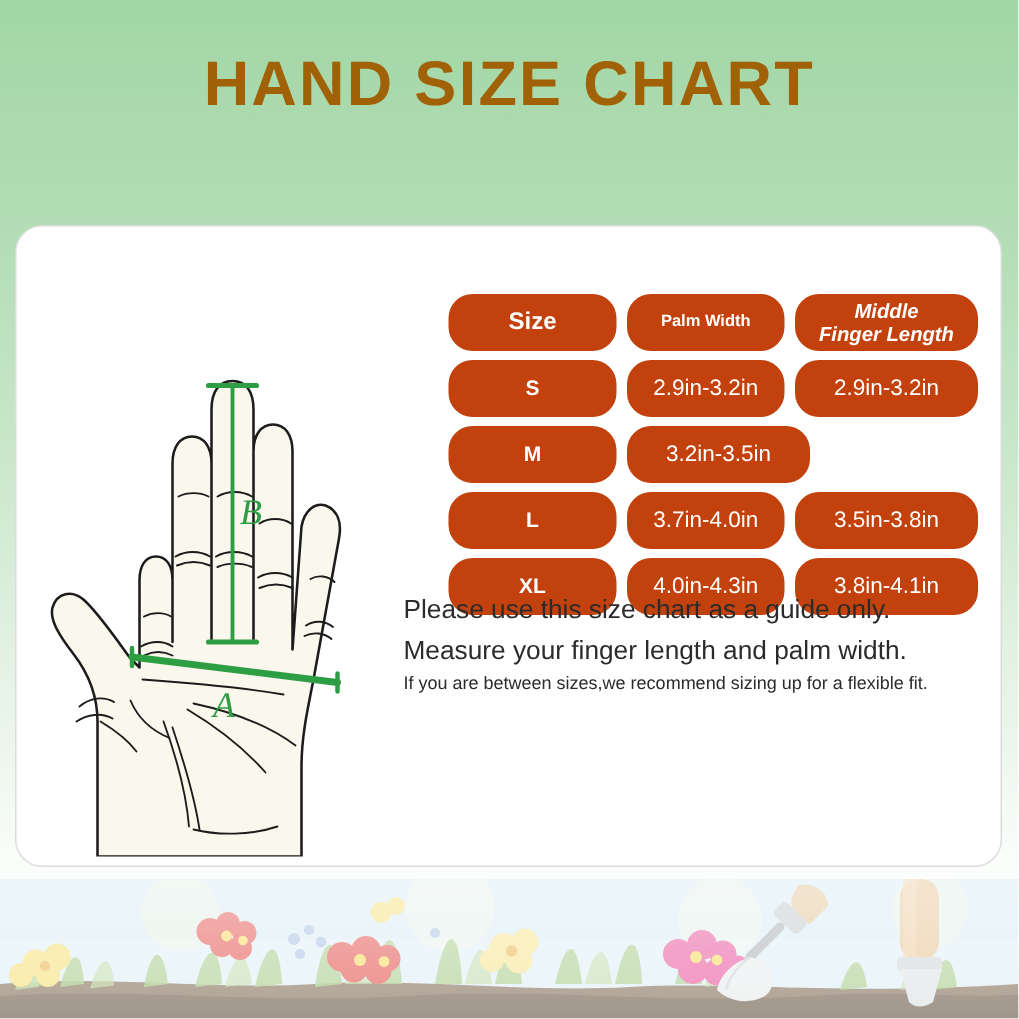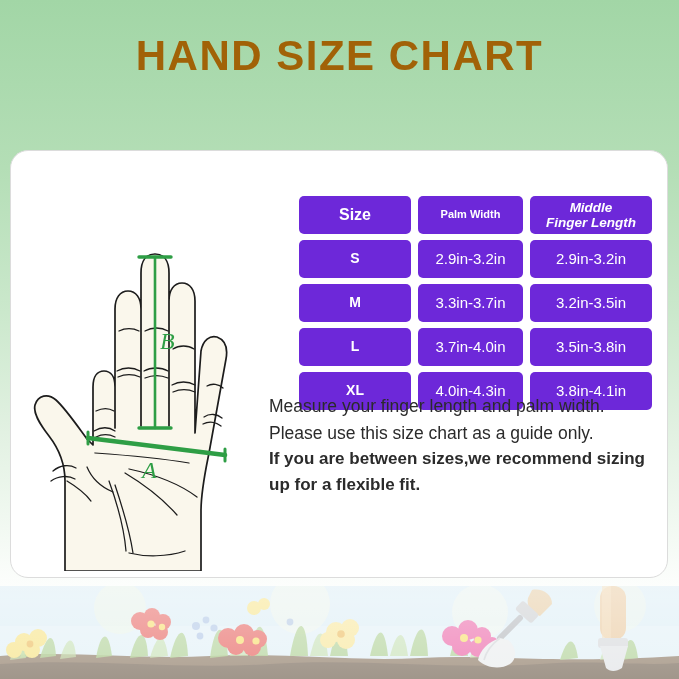--- a/index.html
+++ b/index.html
@@ -33,42 +33,42 @@
   .hand-wrap{
     position:absolute;left:18px;top:30px;width:265px;height:390px;
   }
   .hand-wrap svg{display:block;width:265px;height:390px;}
   
   .table{
     position:absolute;left:288px;top:45px;width:358px;
   }
   .trow{display:flex;gap:7px;margin-bottom:6px;}
   .cell{
-    background:#6d28d9;color:#ffffff;border-radius:5px;
+    background:#c2410c;color:#ffffff;border-radius:16px;
     display:flex;align-items:center;justify-content:center;
     height:38px;box-sizing:border-box;
     font-size:14px;line-height:1.08;text-align:center;
     padding:14px 4px;
   }
   .c-size{width:112px;}
   .c-palm{width:105px;}
   .c-mid{width:122px;}
   .trow.head .cell{font-weight:bold;font-size:11px;}
   .trow.head .c-size{font-size:16px;}
   .trow.head .c-mid{font-size:13.5px;line-height:1.12;}
   .trow.head .c-mid span{display:block;font-style:italic;}
   .trow.body .c-size{font-weight:bold;font-size:14px;}
   .trow.body .c-palm,.trow.body .c-mid{font-size:15px;}
   
   .notes{
     position:absolute;left:258px;top:242px;width:390px;
     color:#2b2b2b;
   }
   .note-l{font-size:17.5px;line-height:1.52;white-space:nowrap;}
-  .note-l.small{font-size:17px;line-height:1.5;white-space:normal;font-weight:bold;}
+  .note-l.small{font-size:12px;line-height:1.5;white-space:normal;}
   
   .garden{
     position:absolute;left:0;top:586px;width:679px;height:93px;overflow:hidden;
     background:linear-gradient(180deg,#d7ecf6 0%,#e3f0ef 30%,#eceee3 55%,#ddd2c3 72%,#9b8162 88%,#6d573e 100%);
     opacity:.62;
   }
   .garden svg{display:block;width:679px;height:93px;}
   .garden-fade{
     position:absolute;left:0;top:586px;width:679px;height:93px;
     background:linear-gradient(180deg,rgba(255,255,255,.42) 0%,rgba(255,255,255,.30) 40%,rgba(255,255,255,.12) 100%);
@@ -163,40 +163,39 @@
       </div>
 
       <div class="trow body">
         <div class="cell c-size">S</div>
         <div class="cell c-palm">2.9in-3.2in</div>
         <div class="cell c-mid">2.9in-3.2in</div>
       </div>
 
       <div class="trow body">
         <div class="cell c-size">M</div>
-        <div class="cell c-palm">3.3in-3.7in</div>
         <div class="cell c-mid">3.2in-3.5in</div>
       </div>
 
       <div class="trow body">
         <div class="cell c-size">L</div>
         <div class="cell c-palm">3.7in-4.0in</div>
         <div class="cell c-mid">3.5in-3.8in</div>
       </div>
 
       <div class="trow body">
         <div class="cell c-size">XL</div>
         <div class="cell c-palm">4.0in-4.3in</div>
         <div class="cell c-mid">3.8in-4.1in</div>
       </div>
     </div>
 
     <div class="notes">
+      <div class="note-l">Please use this size chart as a guide only.</div>
       <div class="note-l">Measure your finger length and palm width.</div>
-      <div class="note-l">Please use this size chart as a guide only.</div>
       <div class="note-l small">If you are between sizes,we recommend sizing up for a flexible fit.</div>
     </div>
 
   </div>
 
   <div class="garden">
     <svg viewBox="0 0 679 93" xmlns="http://www.w3.org/2000/svg">
 
       <rect x="0" y="0" width="679" height="93" fill="#d9ecf5"></rect>
       <rect x="0" y="0" width="679" height="40" fill="#cfe7f3"></rect>

